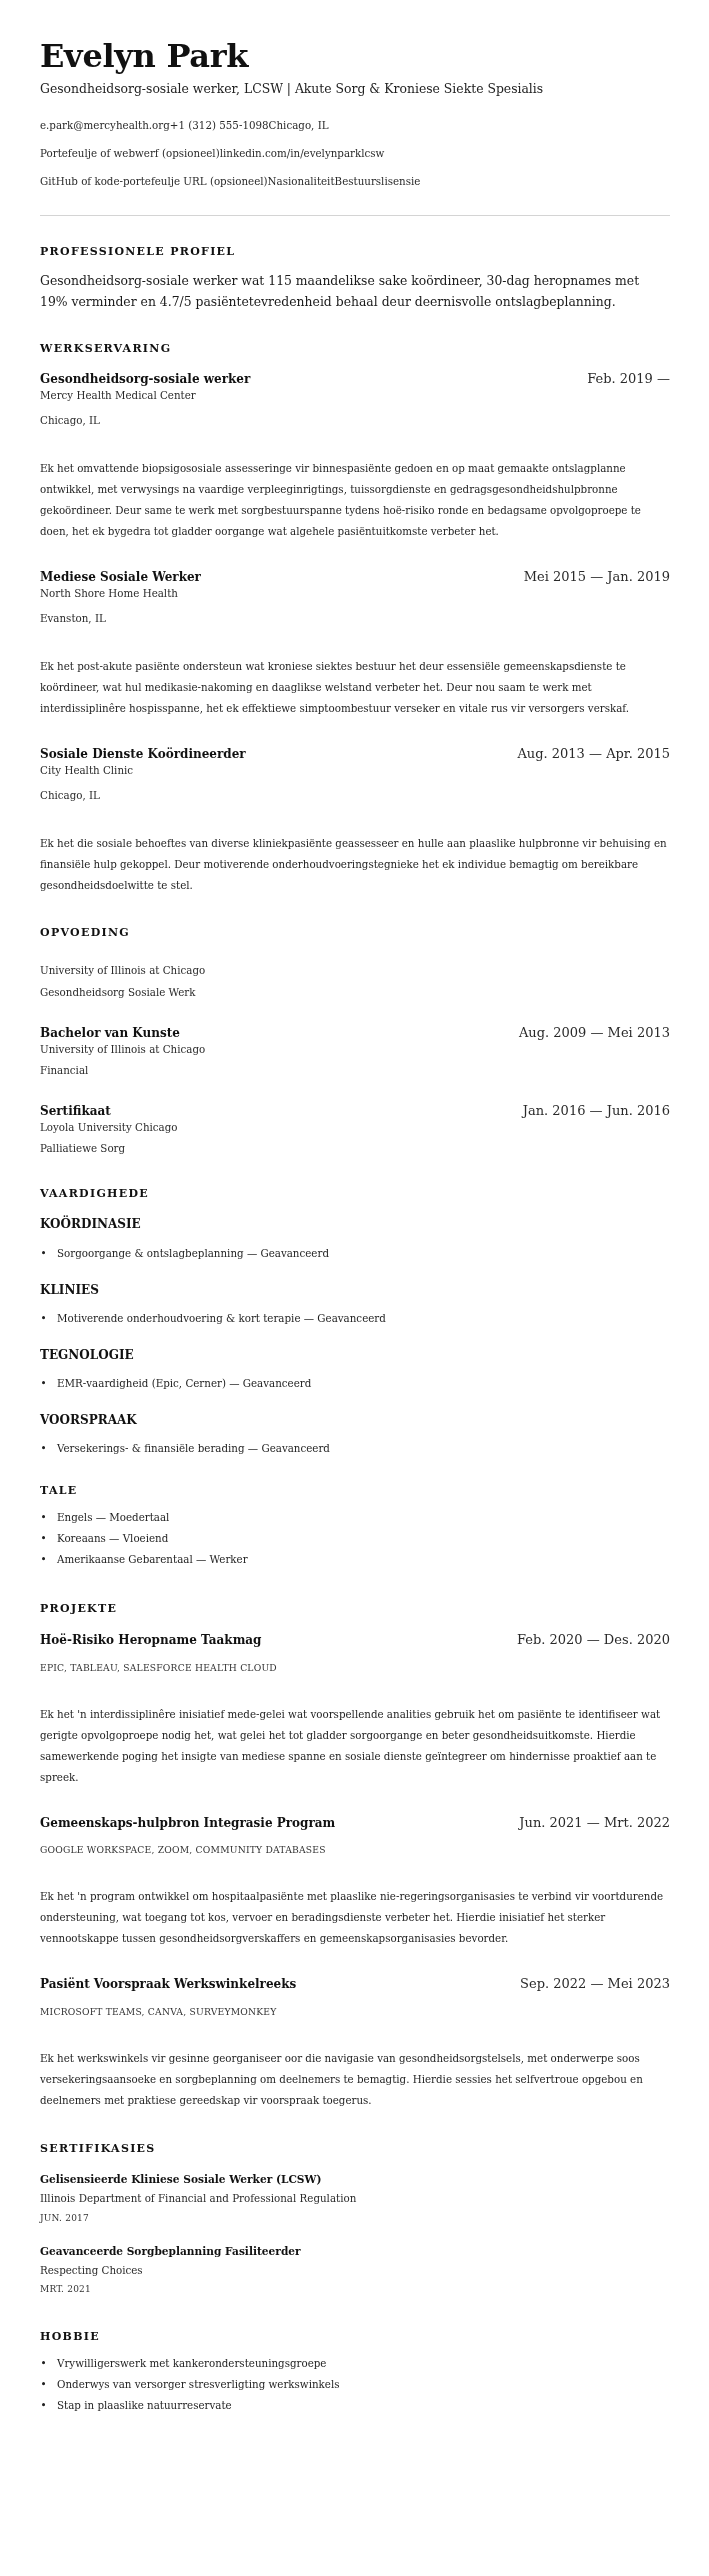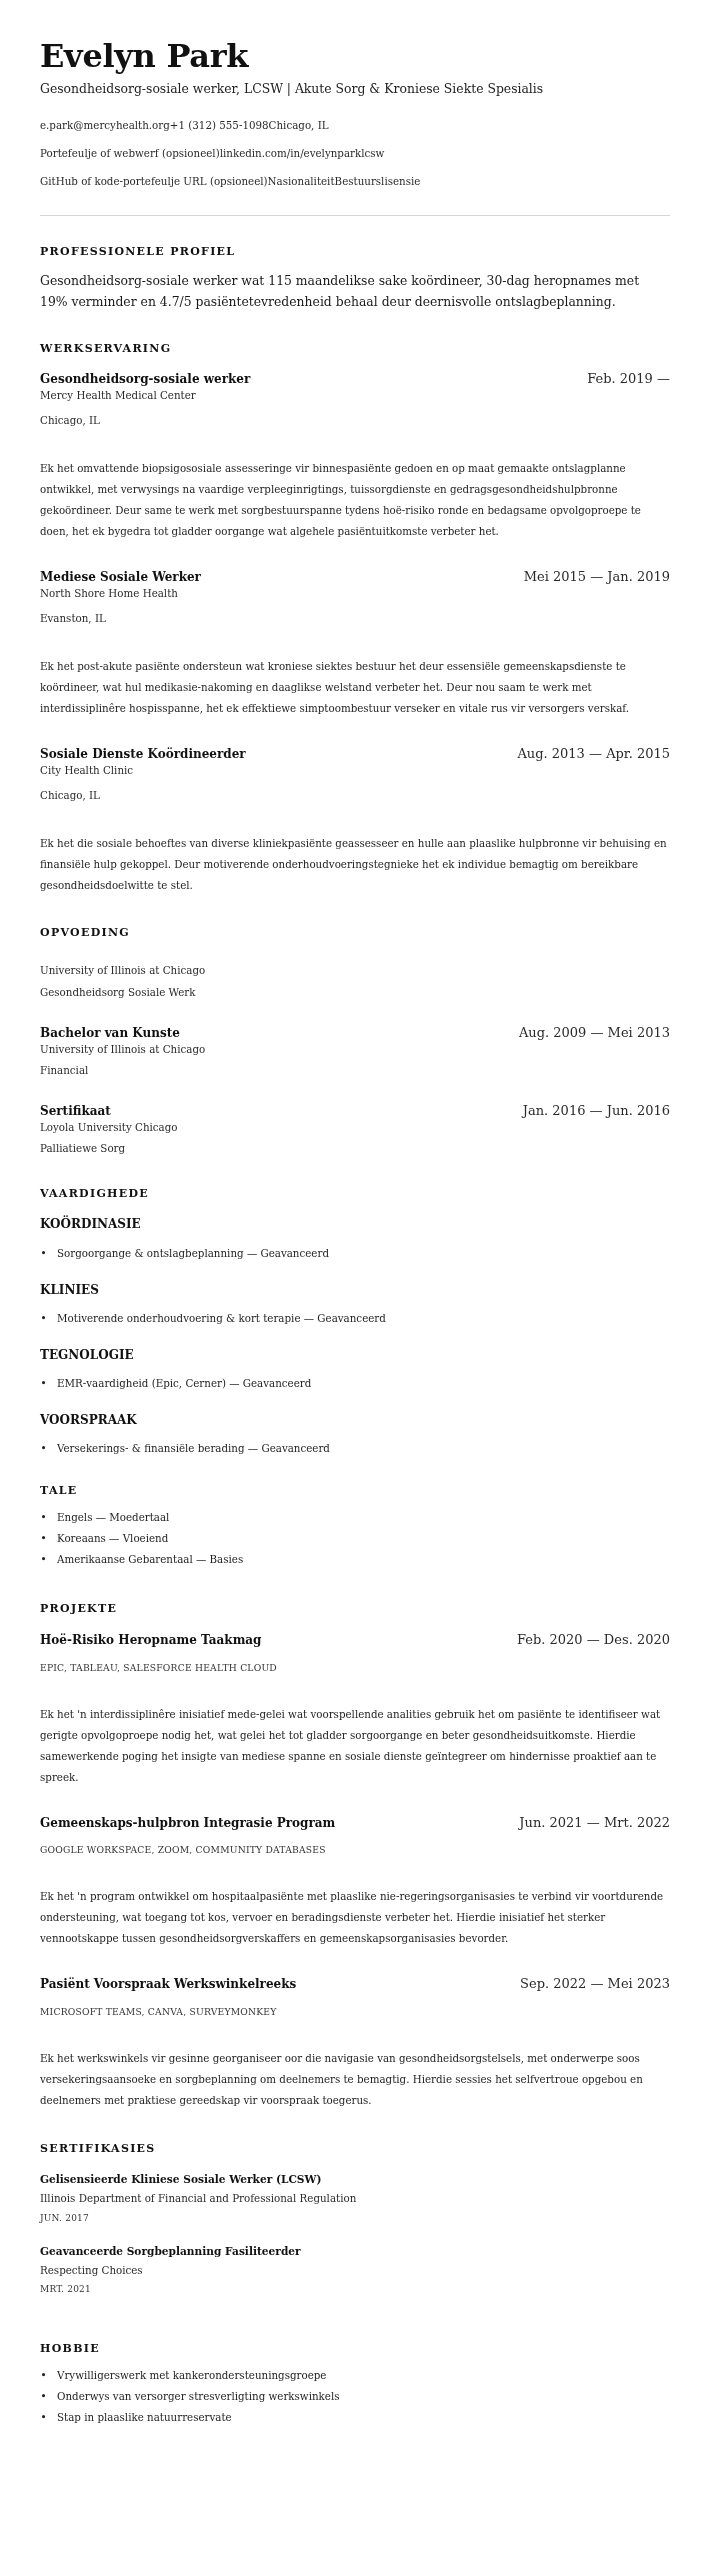--- a/index.html
+++ b/index.html
@@ -163,21 +163,21 @@
     <ul class="bullets">
       <li>Versekerings- &amp; finansiële berading — Geavanceerd</li>
     </ul>
   </section>
 
   <section class="sec" style="margin-top:26px;">
     <h2 class="section-title">Tale</h2>
     <ul class="bullets tight" style="margin-top:10.6px;">
       <li>Engels — Moedertaal</li>
       <li>Koreaans — Vloeiend</li>
-      <li>Amerikaanse Gebarentaal — Basies</li>
+      <li>Amerikaanse Gebarentaal — Werker</li>
     </ul>
   </section>
 
   <section class="sec" style="margin-top:33px;">
     <h2 class="section-title">Projekte</h2>
 
     <div class="proj">
       <div class="entry-head">
         <div class="entry-title">Hoë-Risiko Heropname Taakmag</div>
         <div class="entry-date">Feb. 2020 — Des. 2020</div>
@@ -214,21 +214,21 @@
       <div class="cert-date">Jun. 2017</div>
     </div>
 
     <div class="cert">
       <div class="entry-title">Geavanceerde Sorgbeplanning Fasiliteerder</div>
       <div class="entry-sub">Respecting Choices</div>
       <div class="cert-date">Mrt. 2021</div>
     </div>
   </section>
 
-  <section class="sec" style="margin-top:47px;">
+  <section class="sec" style="margin-top:35px;">
     <h2 class="section-title">Hobbie</h2>
     <ul class="bullets tight" style="margin-top:10.6px;">
       <li>Vrywilligerswerk met kankerondersteuningsgroepe</li>
       <li>Onderwys van versorger stresverligting werkswinkels</li>
       <li>Stap in plaaslike natuurreservate</li>
     </ul>
   </section>
 
 </div>
 

